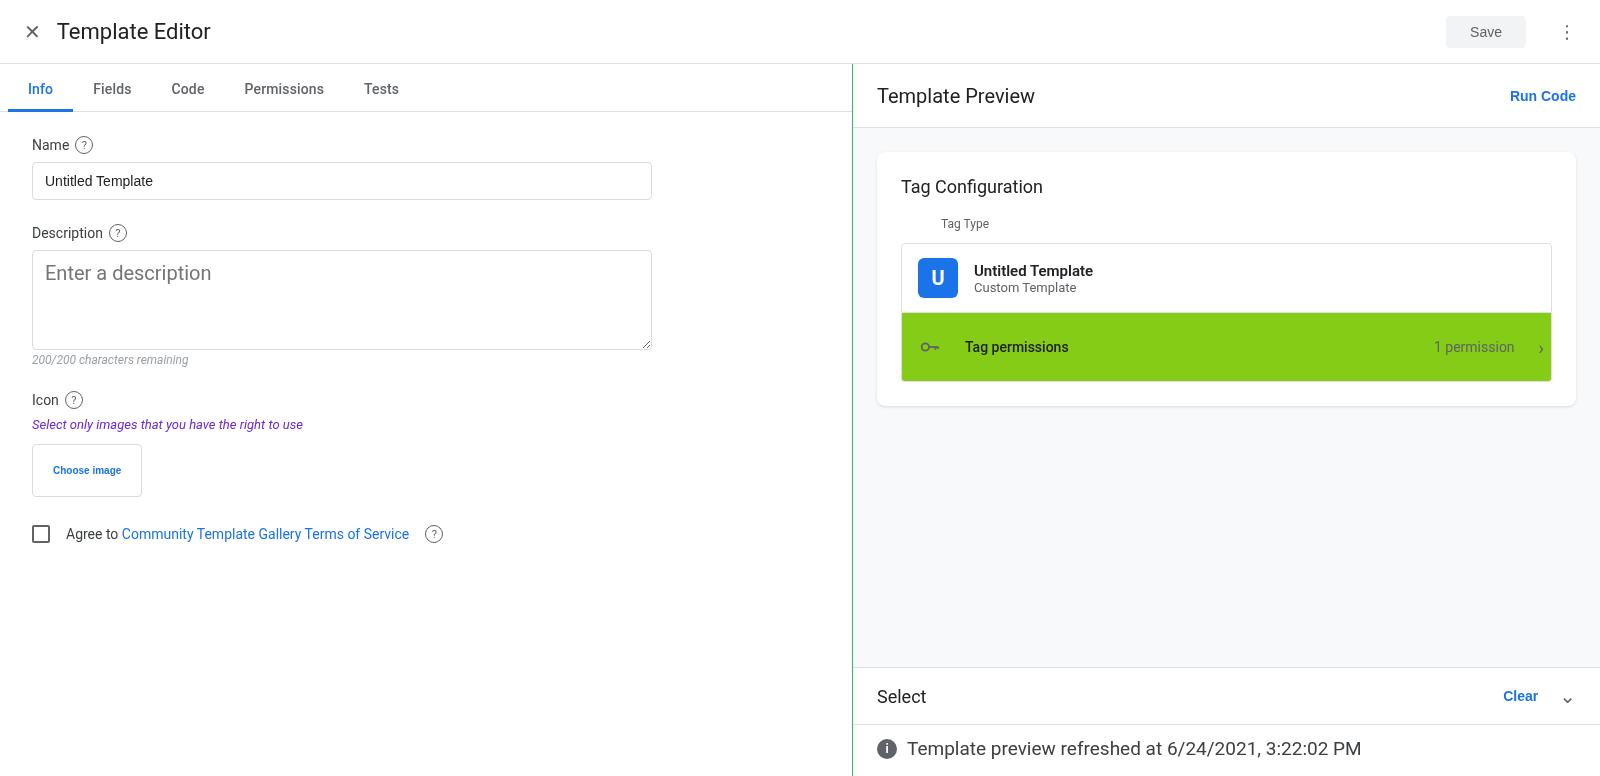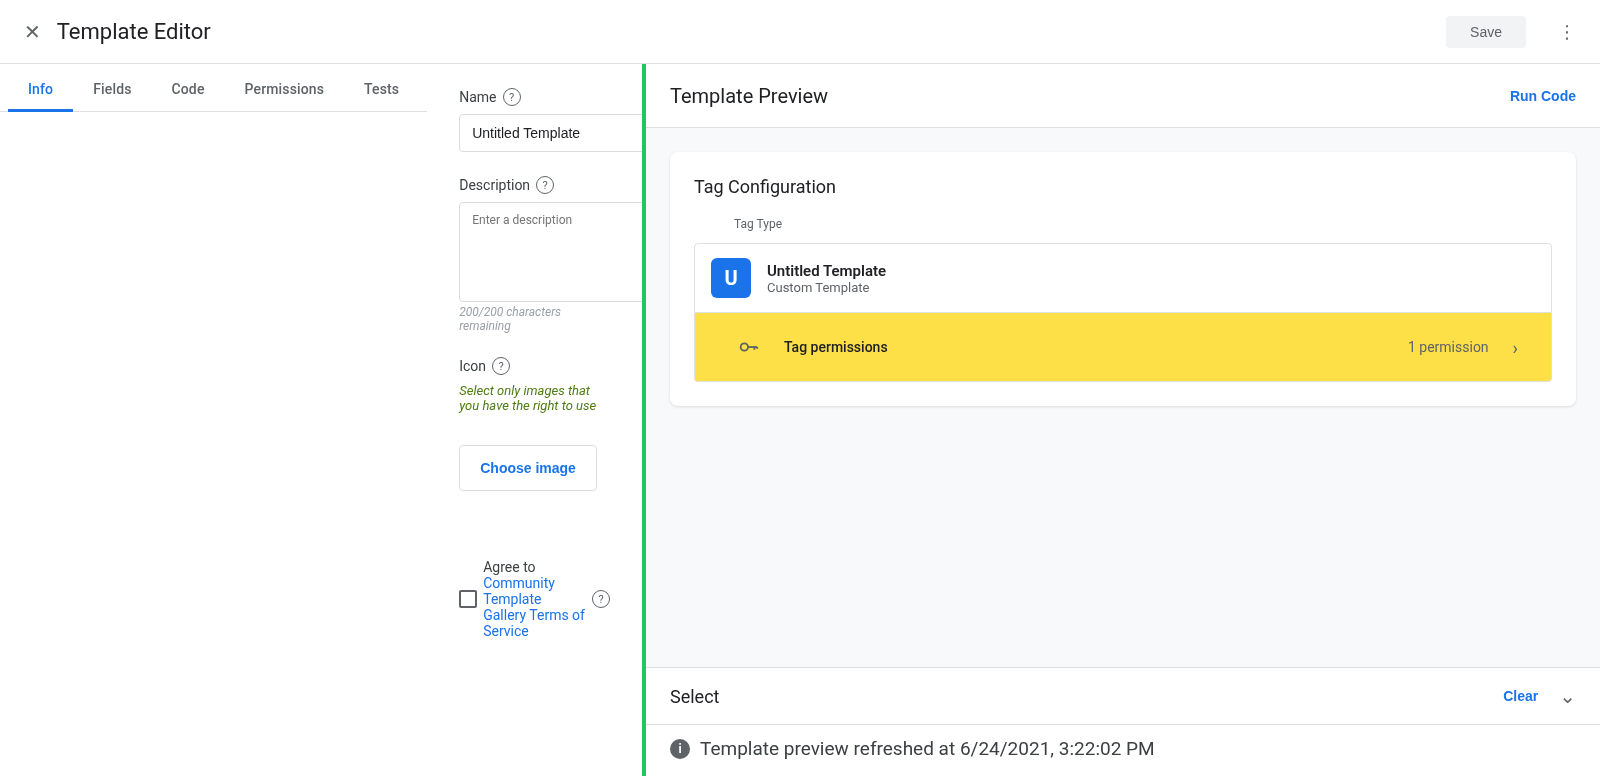--- a/index.html
+++ b/index.html
@@ -70,24 +70,24 @@
     }
 
     
     .main-layout {
       display: flex;
       height: calc(776px - 64px);
     }
 
     
     .left-panel {
-      width: 646px;
-      border-right: 4px solid #22c55e;
-      display: flex;
-      flex-direction: row;
+      width: 853px;
+      border-right: 1px solid #22c55e;
+      display: flex;
+      flex-direction: column;
       overflow: hidden;
     }
 
     
     .tabs {
       display: flex;
       align-items: flex-end;
       border-bottom: 1px solid #e0e0e0;
       padding: 0 8px;
       height: 48px;
@@ -146,60 +146,58 @@
       outline: none;
       margin-bottom: 24px;
     }
 
     .description-textarea {
       width: 620px;
       height: 100px;
       padding: 10px 12px;
       border: 1px solid #dadce0;
       border-radius: 4px;
-      font-size: 12px;
+      font-size: 20px;
       color: #202124;
       outline: none;
       resize: vertical;
       font-family: inherit;
     }
 
     .char-count {
       font-size: 12px;
       color: #9aa0a6;
       margin-bottom: 24px;
       font-style: italic;
     }
 
     .icon-hint {
       font-size: 13px;
-      color: #4d7c0f;
+      color: #6d28d9;
       margin-bottom: 12px;
       font-style: italic;
     }
 
     .choose-image-btn {
       background: #fff;
       border: 1px solid #dadce0;
       border-radius: 4px;
-      padding: 14px 20px;
-      font-size: 14px;
+      padding: 20px 20px;
+      font-size: 10px;
       font-weight: 600;
       color: #1a73e8;
       cursor: pointer;
       margin-bottom: 28px;
       display: inline-block;
-      margin-top: 20px;
     }
 
     .tos-row {
       display: flex;
       align-items: center;
-      gap: 6px;
-      margin-top: 40px;
+      gap: 16px;
     }
     .tos-checkbox {
       width: 18px;
       height: 18px;
       border: 2px solid #5f6368;
       border-radius: 2px;
       cursor: pointer;
       flex-shrink: 0;
       background: #fff;
       appearance: none;
@@ -307,25 +305,25 @@
       color: #202124;
     }
     .tag-type-sub {
       font-size: 13px;
       color: #5f6368;
     }
 
     .tag-permissions-row {
       display: flex;
       align-items: center;
-      padding: 14px 33px;
+      padding: 14px 7px;
       border: 1px solid #e0e0e0;
       border-top: none;
       border-radius: 0 0 4px 4px;
-      background: #fde047;
+      background: #84cc16;
       gap: 16px;
       cursor: pointer;
     }
     .key-icon {
       width: 40px;
       height: 40px;
       display: flex;
       align-items: center;
       justify-content: center;
       color: #5f6368;

